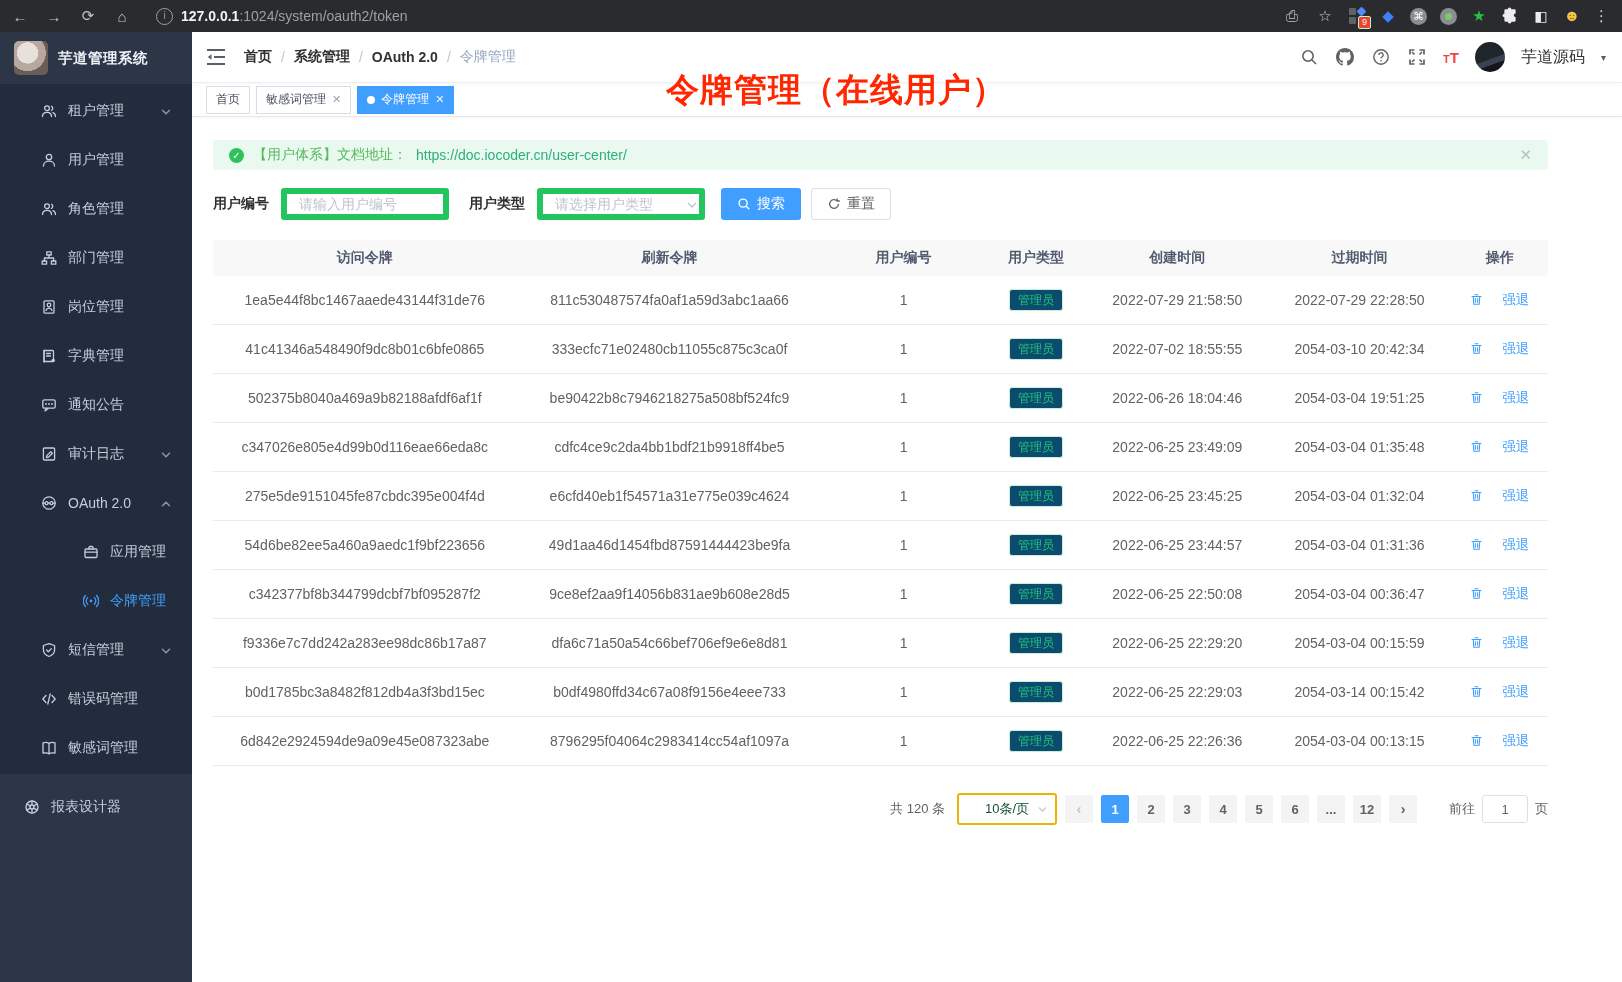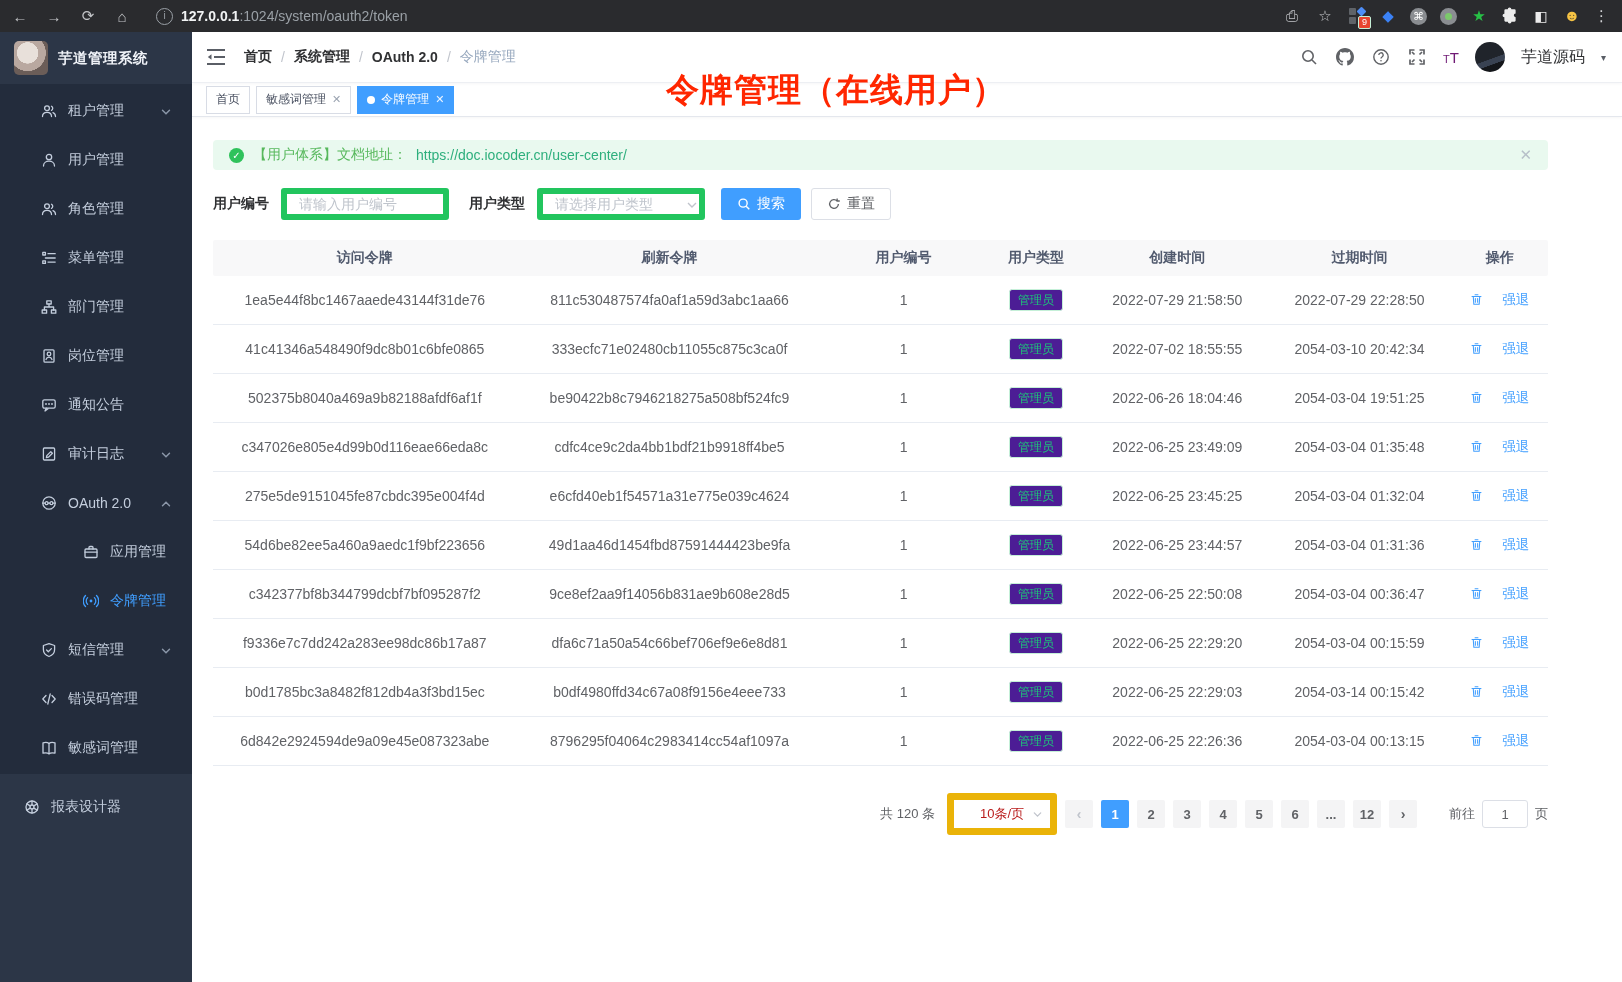--- a/index.html
+++ b/index.html
@@ -50,21 +50,21 @@
   
   .navbar{height:50px;display:flex;align-items:center;padding:0 16px 0 14px;border-bottom:1px solid #eef0f4;box-shadow:0 1px 3px rgba(0,21,41,.04);}
   .hamburger{width:22px;height:18px;color:#5a5e66;margin-right:16px;cursor:pointer;}
   .hamburger svg{width:20px;height:18px;}
   .breadcrumb{display:flex;align-items:center;gap:9px;font-size:14px;color:#303133;font-weight:700;}
   .breadcrumb .sep{color:#c0c4cc;font-weight:400;}
   .breadcrumb .crumb:last-child{color:#97a8be;font-weight:400;}
   .nav-right{margin-left:auto;display:flex;align-items:center;gap:16px;color:#5a5e66;}
   .nav-ico{width:20px;height:20px;display:flex;align-items:center;justify-content:center;cursor:pointer;color:#606266;}
   .nav-ico svg{width:18px;height:18px;}
-  .tt-ico{font-weight:400;color:#701a75;font-size:15px;cursor:pointer;}
+  .tt-ico{font-weight:700;color:#ef4444;font-size:15px;cursor:pointer;}
   .tt-ico small{font-size:11px;}
   .avatar{width:30px;height:30px;border-radius:50%;background:linear-gradient(160deg,#20242b 55%,#394252 56% 70%,#14161a 71%);cursor:pointer;}
   .uname{font-size:16px;color:#303133;cursor:pointer;}
   .caret{color:#5a5e66;font-size:10px;cursor:pointer;}
 
   
   .tagsbar{height:33px;display:flex;align-items:center;gap:6px;padding:0 14px;border-bottom:1px solid #e4e7ed;box-shadow:0 1px 3px rgba(0,0,0,.04);}
   .tag{height:26px;display:flex;align-items:center;gap:6px;padding:0 9px;border:1px solid #d8dce5;background:#fff;color:#495060;font-size:12px;cursor:pointer;}
   .tag .x{font-size:11px;color:#9aa3b0;}
   .tag.active{background:#409eff;border-color:#409eff;color:#fff;}
@@ -94,28 +94,28 @@
   .btn svg{width:14px;height:14px;}
   .btn.primary{background:#409eff;color:#fff;margin-left:4px;}
   .btn.plain{background:#fff;border-color:#dcdfe6;color:#606266;}
 
   
   .table{margin-top:20px;font-size:14px;color:#606266;}
   .trow{display:grid;grid-template-columns:2.9fr 2.92fr 1.55fr 0.98fr 1.72fr 1.76fr 0.92fr;align-items:center;}
   .thead{background:#f8f8f9;height:36px;color:#515a6e;font-weight:700;border-radius:2px;}
   .tcell{text-align:center;padding:0 4px;overflow:hidden;white-space:nowrap;}
   .tbody .trow{height:48px;border-bottom:1px solid #e8ecf2;}
-  .badge{display:inline-block;background:#4c1d95;border:1px solid #c5f0d8;color:#1dc779;font-size:12px;line-height:20px;padding:0 8px;border-radius:3px;}
+  .badge{display:inline-block;background:#0c4a6e;border:1px solid #c5f0d8;color:#1dc779;font-size:12px;line-height:20px;padding:0 8px;border-radius:3px;}
   .kick{color:#409eff;cursor:pointer;display:inline-flex;align-items:center;gap:19px;font-size:13.5px;}
   .kick svg{width:13px;height:13px;}
 
   
   .pager{margin-top:27px;display:flex;align-items:center;justify-content:flex-end;gap:8px;font-size:13px;color:#606266;}
   .ptotal{margin-right:4px;}
-  .psize{position:relative;width:96px;height:28px;border:7px solid #eab308;border-radius:3px;display:flex;align-items:center;justify-content:center;color:#b91c1c;cursor:pointer;}
+  .psize{position:relative;width:96px;height:28px;border:2px solid #eab308;border-radius:3px;display:flex;align-items:center;justify-content:center;color:#14532d;cursor:pointer;}
   .psize .selchev{position:absolute;right:7px;top:8px;width:11px;height:11px;color:#c0c4cc;}
   .psize .selchev svg{width:11px;height:11px;}
   .pbtn{min-width:28px;height:28px;background:#f4f4f5;border-radius:2px;display:flex;align-items:center;justify-content:center;cursor:pointer;color:#606266;font-weight:600;padding:0 2px;box-sizing:border-box;}
   .pbtn.arrow{color:#c0c4cc;font-size:14px;}
   .pbtn.arrow.next{color:#606266;}
   .pbtn.active{background:#409eff;color:#fff;}
   .pgoto{display:flex;align-items:center;gap:7px;margin-left:24px;}
   .pgoto input{width:46px;height:28px;border:1px solid #dcdfe6;border-radius:3px;text-align:center;font-size:13px;color:#606266;outline:none;box-sizing:border-box;font-family:inherit;}
 </style>
 </head>
@@ -196,47 +196,47 @@
                   <circle cx="6" cy="5.2" r="2.4"></circle>
                   <path d="M1.5 13.5c0-2.6 2-4.2 4.5-4.2s4.5 1.6 4.5 4.2"></path>
                   <path d="M10.5 3.2a2.4 2.4 0 0 1 0 4.2M12 9.6c1.6.6 2.5 2 2.5 3.9"></path>
                 </svg>
               </span>
               <span class="mi-label">角色管理</span>
             </div>
             <div class="menu-item lvl1">
               <span class="mi">
                 <svg viewBox="0 0 16 16" fill="none" stroke="currentColor" stroke-width="1.3" stroke-linecap="round" stroke-linejoin="round">
-                  <rect x="1.8" y="2.4" width="2.6" height="2.6"></rect>
-                  <rect x="1.8" y="10.8" width="2.6" height="2.6"></rect>
-                  <path d="M7 3.7h7.2M7 8h7.2M7 12.1h7.2M4.4 8H7"></path>
-                </svg>
-              </span>
-              <span class="mi-label">菜单管理</span>
-            </div>
-            <div class="menu-item lvl1">
-              <span class="mi">
-                <svg viewBox="0 0 16 16" fill="none" stroke="currentColor" stroke-width="1.3" stroke-linecap="round" stroke-linejoin="round">
                   <rect x="5.8" y="1.8" width="4.4" height="3.2"></rect>
                   <rect x="1.2" y="11" width="4.4" height="3.2"></rect>
                   <rect x="10.4" y="11" width="4.4" height="3.2"></rect>
                   <path d="M8 5v3M8 8H3.4v3M8 8h4.6v3"></path>
                 </svg>
               </span>
               <span class="mi-label">部门管理</span>
             </div>
             <div class="menu-item lvl1">
               <span class="mi">
                 <svg viewBox="0 0 16 16" fill="none" stroke="currentColor" stroke-width="1.3" stroke-linecap="round" stroke-linejoin="round">
                   <rect x="3" y="1.8" width="10" height="12.4" rx="1"></rect>
                   <circle cx="8" cy="6" r="1.8"></circle>
                   <path d="M5 11.5c.5-1.6 1.6-2.3 3-2.3s2.5.7 3 2.3"></path>
                 </svg>
               </span>
               <span class="mi-label">岗位管理</span>
+            </div>
+            <div class="menu-item lvl1">
+              <span class="mi">
+                <svg viewBox="0 0 16 16" fill="none" stroke="currentColor" stroke-width="1.3" stroke-linecap="round" stroke-linejoin="round">
+                  <path d="M3 2.5h8.5a1 1 0 0 1 1 1v9a1 1 0 0 1-1 1H3z"></path>
+                  <path d="M3 2.5v11.5M5.5 5.5h4M5.5 8h4"></path>
+                  <circle cx="12.2" cy="12.5" r="1.8" fill="currentColor" stroke="none"></circle>
+                </svg>
+              </span>
+              <span class="mi-label">字典管理</span>
             </div>
             <div class="menu-item lvl1">
               <span class="mi">
                 <svg viewBox="0 0 16 16" fill="none" stroke="currentColor" stroke-width="1.3" stroke-linecap="round" stroke-linejoin="round">
                   <rect x="1.8" y="2.8" width="12.4" height="8.4" rx="1.6"></rect>
                   <path d="M5.2 11.2 4 14l3-2.2"></path>
                   <path d="M5 7h.01M8 7h.01M11 7h.01" stroke-width="1.8"></path>
                 </svg>
               </span>
               <span class="mi-label">通知公告</span>

